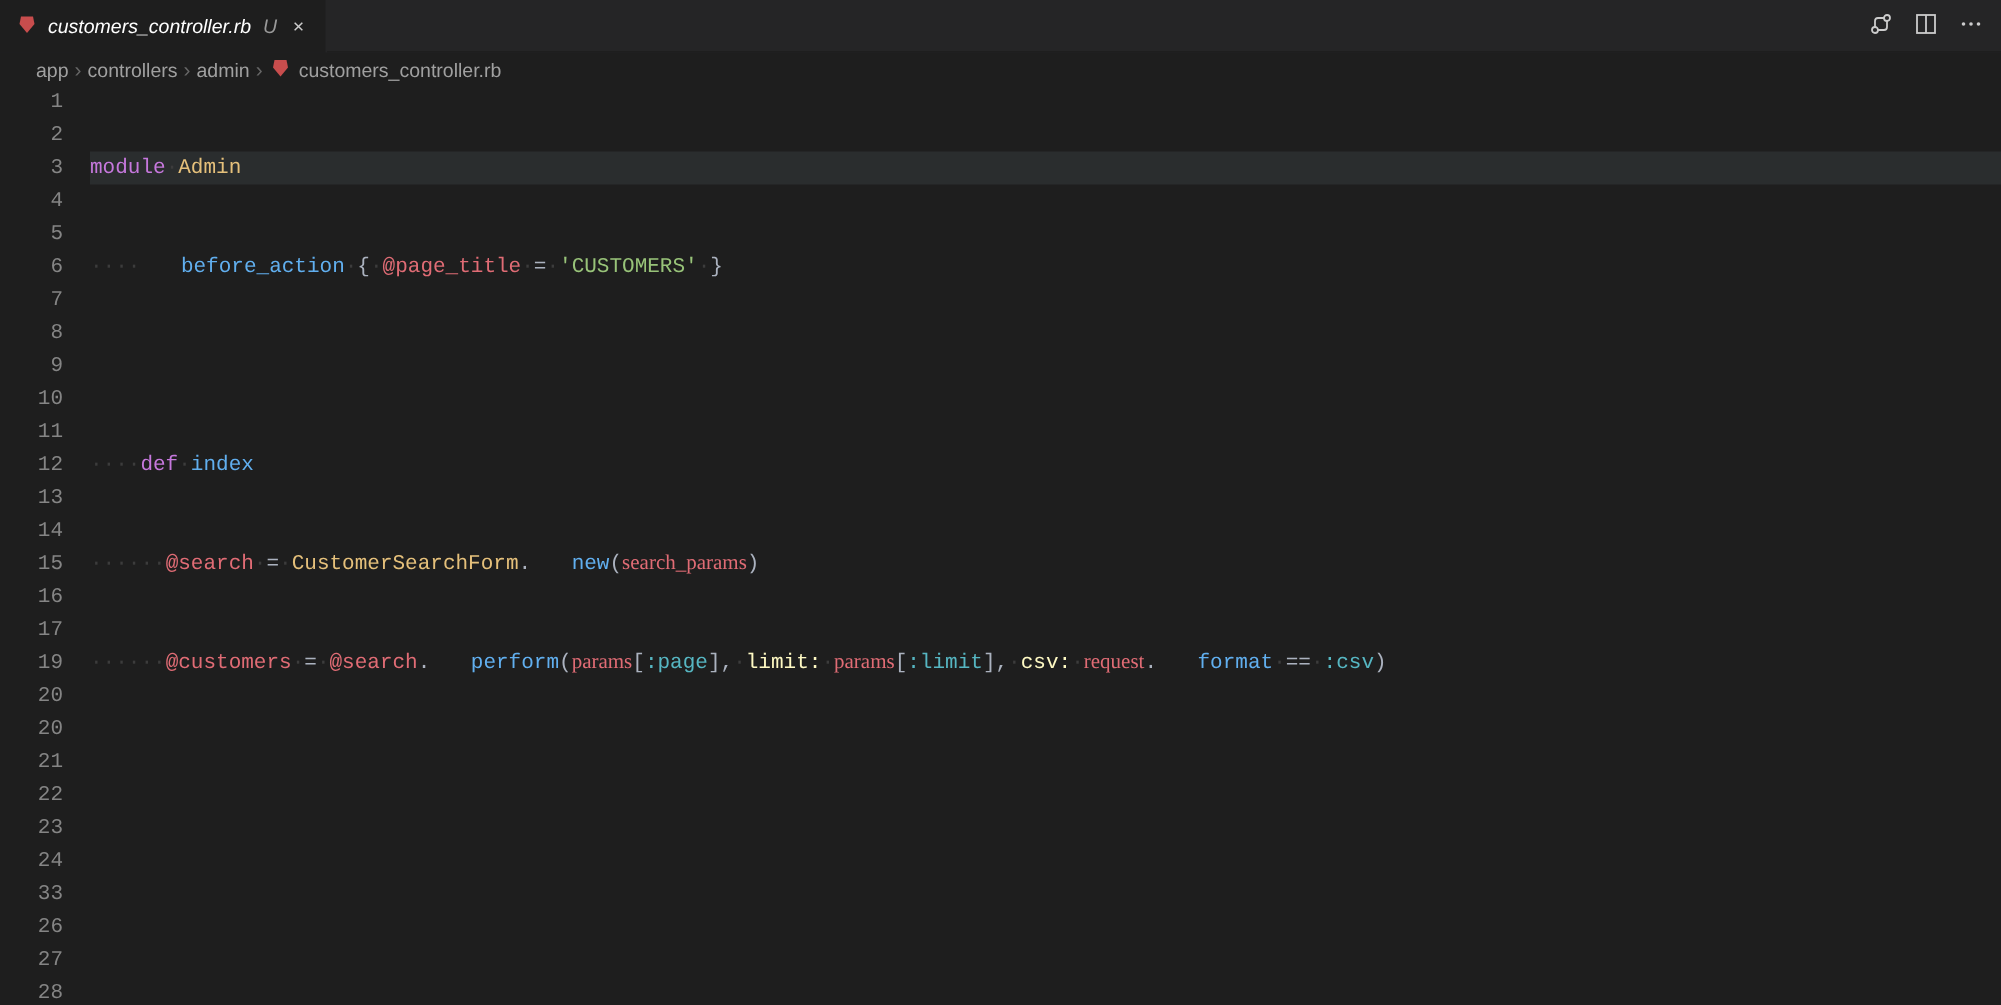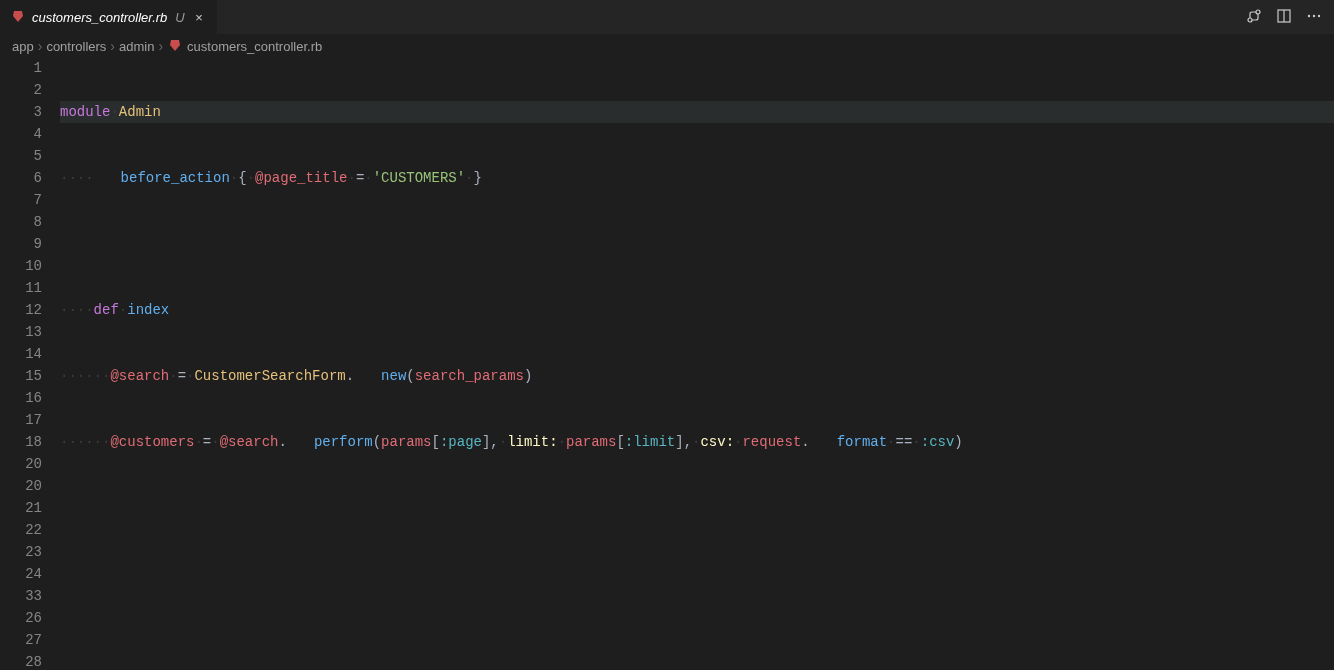--- a/index.html
+++ b/index.html
@@ -51,21 +51,21 @@
       align-items: center;
       gap: 14px;
       padding-right: 12px;
       color: #cccccc;
     }
     .tab-actions span { cursor: pointer; }
     .breadcrumb {
       display: flex;
       align-items: center;
       height: 22px;
-      padding: 0 12px;
+      padding: 0 24px;
       color: #a0a0a0;
       font-size: 13px;
       gap: 4px;
     }
     .breadcrumb .sep { color: #666; font-size: 14px; }
     .breadcrumb .file-icon {
       color: #c84d4d;
     }
     .editor {
       display: flex;
@@ -91,21 +91,21 @@
     
     .kw { color: #c678dd; }
     .cls { color: #e5c07b; }
     .fn { color: #61afef; margin-left: 27px; }
     .def-fn { color: #61afef; }
     .sym { color: #56b6c2; }
     .str { color: #98c379; }
     .op { color: #abb2bf; }
     .punc { color: #abb2bf; }
     .ivar { color: #e06c75; }
-    .param { color: #e06c75; }
+    .param { color: #e06c75; font-family: Liberation Serif, serif; }
     .kwarg { color: #fef9c3; margin-top: 44px; }
     .ws { color: #3c3c3c; }
     svg.icon { width: 16px; height: 16px; }
   </style>
 </head>
 <body>
 
 <div class="tab-bar">
   <div class="tabs">
     <div class="tab">
@@ -171,21 +171,21 @@
       <div class="ln">8</div>
       <div class="ln">9</div>
       <div class="ln">10</div>
       <div class="ln">11</div>
       <div class="ln">12</div>
       <div class="ln">13</div>
       <div class="ln">14</div>
       <div class="ln">15</div>
       <div class="ln">16</div>
       <div class="ln">17</div>
-      <div class="ln">18</div>
+      <div class="ln">19</div>
       <div class="ln">20</div>
       <div class="ln">20</div>
       <div class="ln">21</div>
       <div class="ln">22</div>
       <div class="ln">23</div>
       <div class="ln">24</div>
       <div class="ln">33</div>
       <div class="ln">26</div>
       <div class="ln">27</div>
       <div class="ln">28</div>

